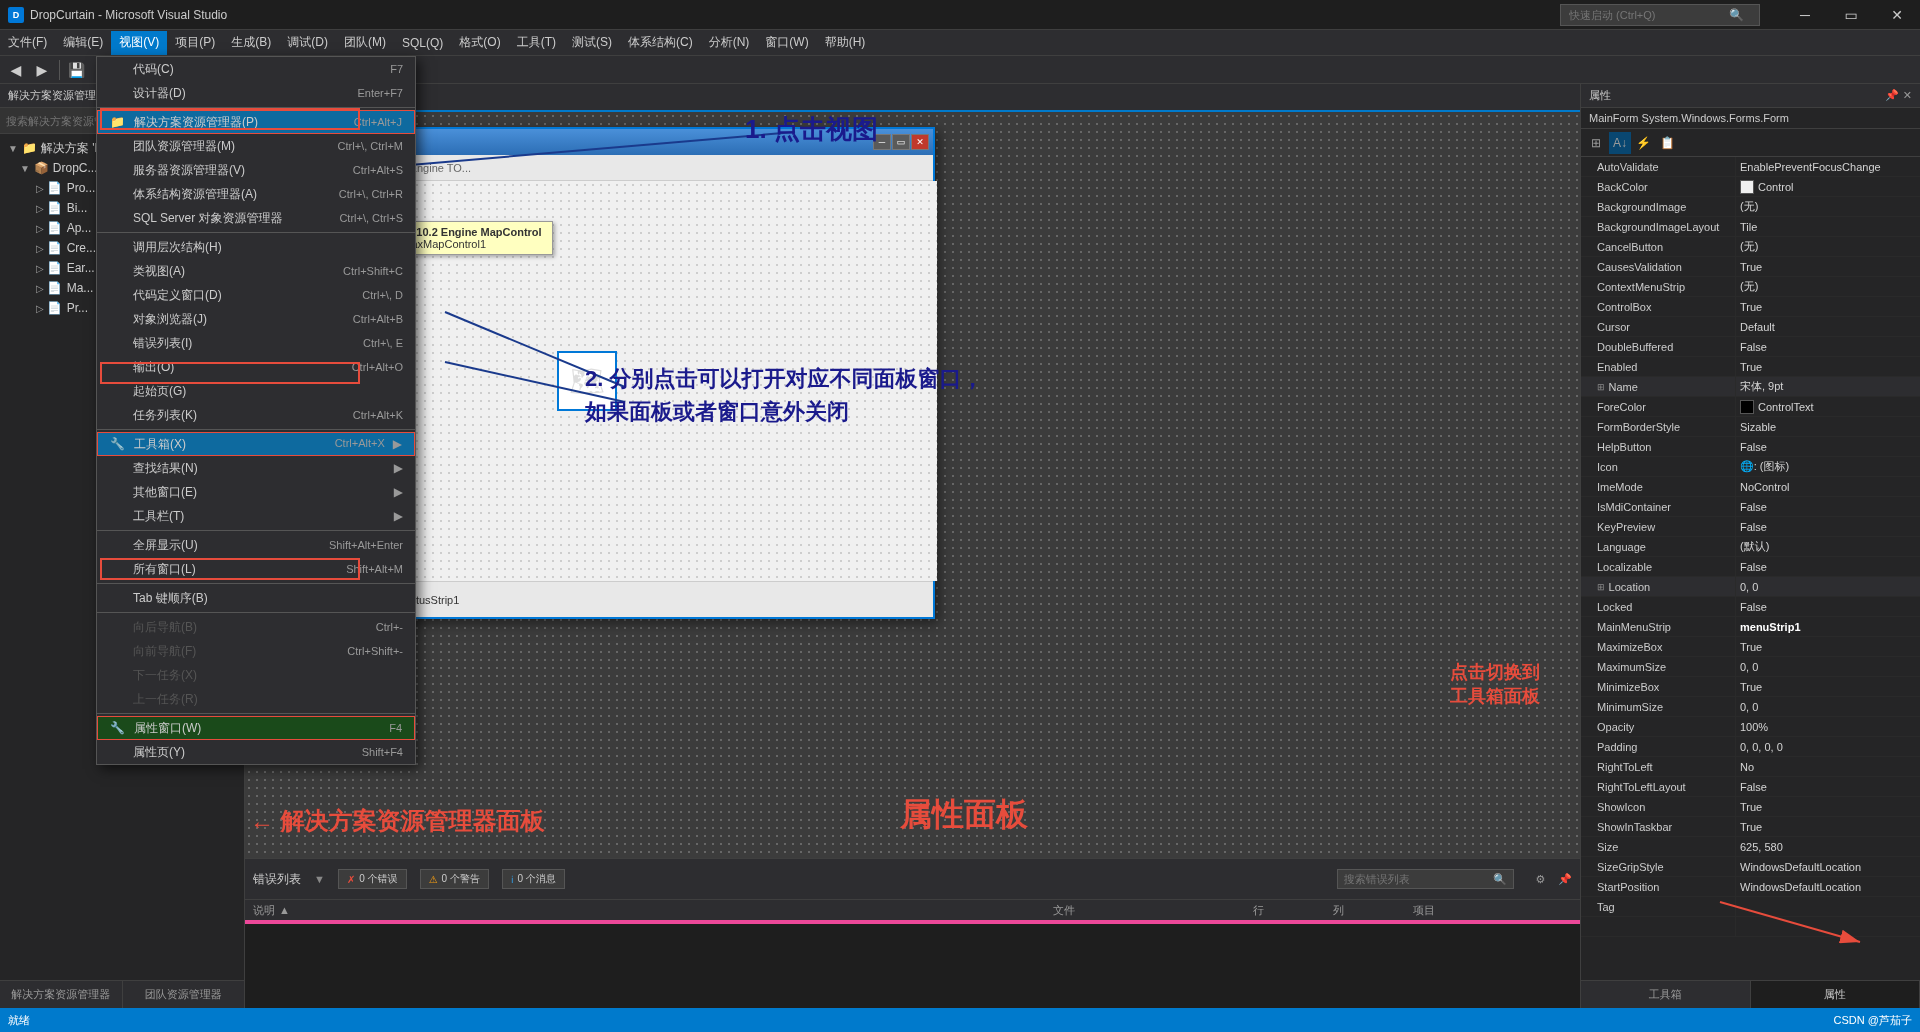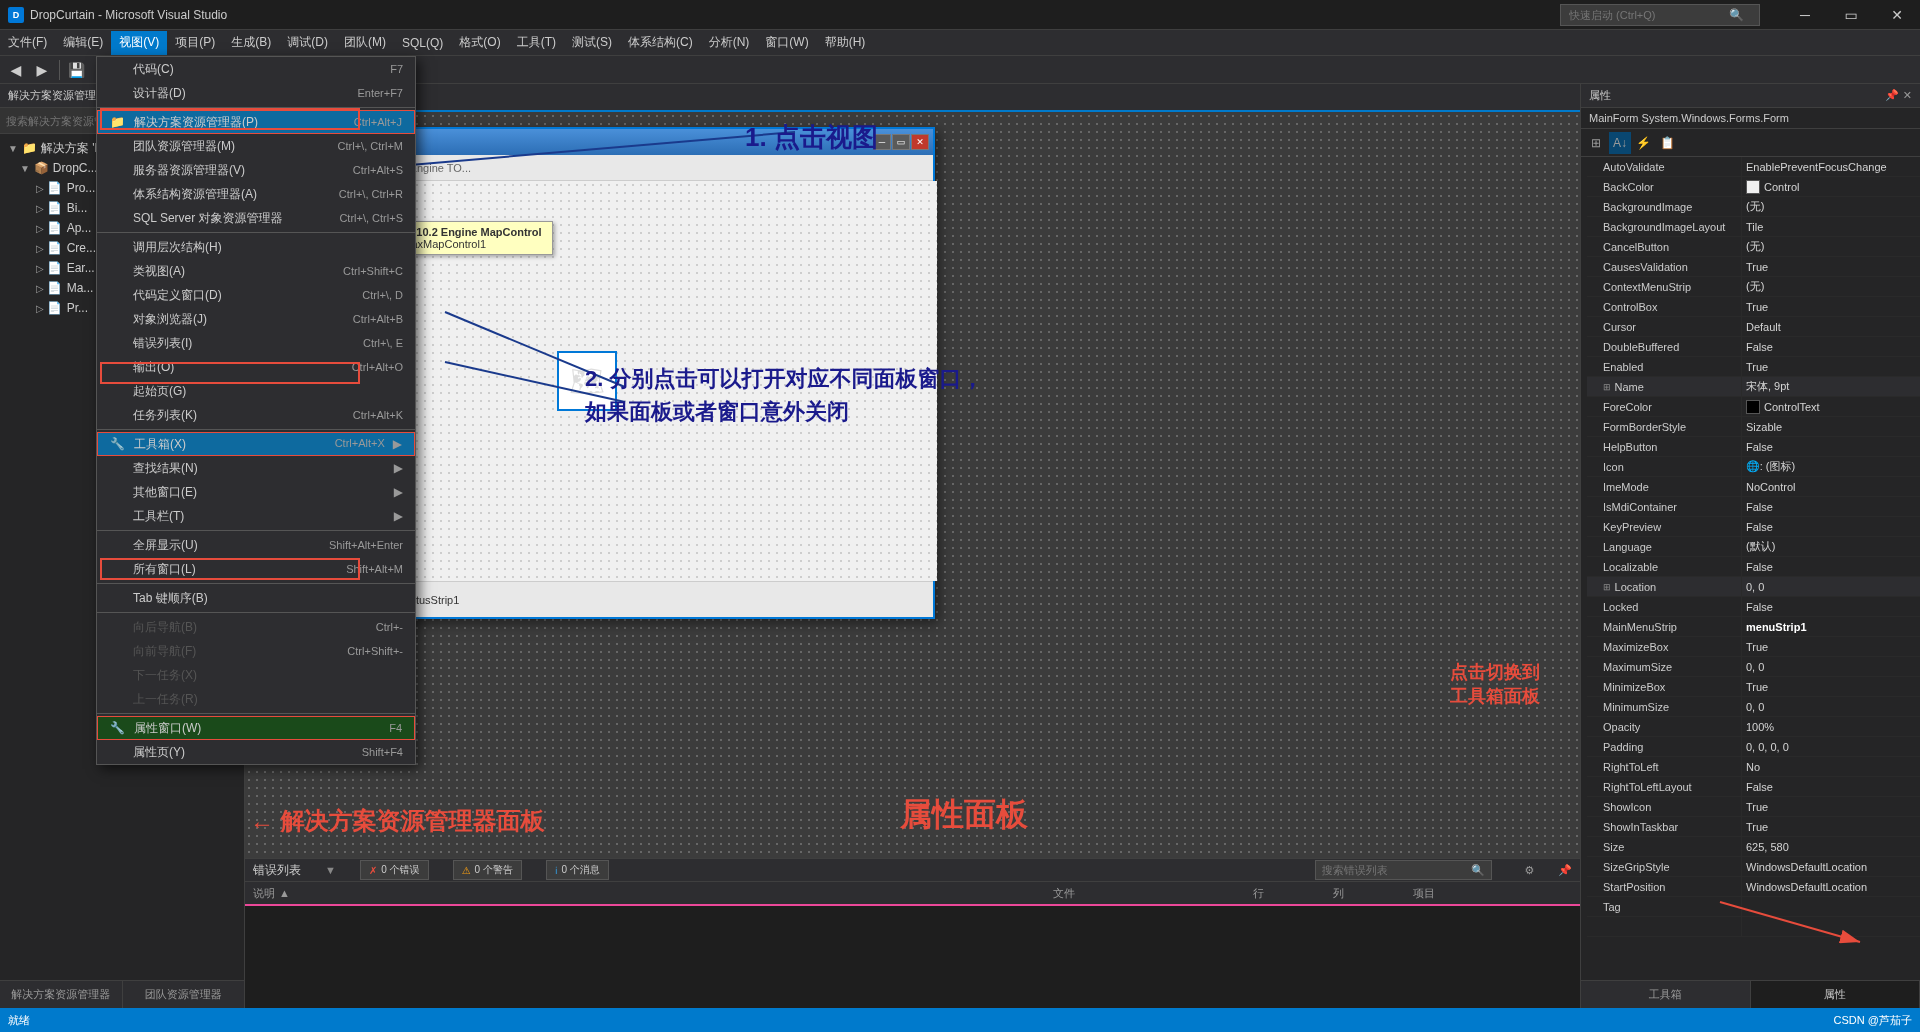--- a/index.html
+++ b/index.html
@@ -248,21 +248,20 @@
       display: flex; align-items: center; justify-content: center;
       color: #999; cursor: pointer; font-size: 12px;
       border: 1px solid transparent;
     }
     .props-tb-btn.active { background: #094771; }
 
     .props-list {
       flex: 1;
       overflow-y: auto;
       font-size: 11px;
-      padding-left: 6px;
     }
     .prop-row {
       height: 20px;
       display: flex;
       border-bottom: 1px solid #2a2a2a;
     }
     .prop-name {
       width: 155px;
       padding: 0 4px 0 16px;
       display: flex; align-items: center;
@@ -314,43 +313,43 @@
 
     
     #error-panel {
       height: 150px;
       background: #252526;
       border-top: 1px solid #3f3f3f;
       display: flex;
       flex-direction: column;
     }
     .error-panel-header {
-      height: 23px;
+      height: 41px;
       background: #2d2d30;
       display: flex; align-items: center;
       padding: 0 8px;
-      gap: 24px;
+      gap: 13px;
       border-bottom: 1px solid #3f3f3f;
       font-size: 11px;
       color: #ccc;
     }
     .error-filter-btn {
       padding: 2px 8px;
       border: 1px solid #555;
       background: #3c3c3c;
       color: #ccc;
       font-size: 10px;
       cursor: pointer;
       display: flex; align-items: center; gap: 4px;
     }
     .error-columns {
       height: 24px;
       background: #2d2d30;
       display: flex; align-items: center;
-      border-bottom: 2px solid #ec4899;
+      border-bottom: 4px solid #ec4899;
       font-size: 11px;
       color: #999;
     }
     .error-col {
       padding: 0 8px;
       display: flex; align-items: center; gap: 4px;
     }
     .error-col.desc { width: 800px; }
     .error-col.file { width: 200px; text-align: right; }
     .error-col.line { width: 80px; }
@@ -589,21 +588,21 @@
               <span style="width:16px; height:16px; background:#ddd; border:1px solid #bbb; display:flex; align-items:center; justify-content:center; font-size:9px;">☰</span>
               <span>menuStrip1</span>
             </div>
             <div style="display:flex; align-items:center; gap:4px; font-size:11px; color:#333; cursor:pointer;">
               <span style="width:16px; height:16px; background:#ddd; border:1px solid #bbb; display:flex; align-items:center; justify-content:center; font-size:9px;">▬</span>
               <span>statusStrip1</span>
             </div>
           </div>
         </div>
 
-        <div style="position:absolute; top:8px; left:500px; font-size:26px; font-weight:bold; color:#1a1a8c; pointer-events:none; z-index:50;">
+        <div style="position:absolute; top:0px; left:500px; font-size:26px; font-weight:bold; color:#1a1a8c; pointer-events:none; z-index:50;">
           <span>1. 点击视图</span>
         </div>
 
         <div style="position:absolute; top:250px; left:340px; font-size:22px; font-weight:bold; color:#1a1a8c; pointer-events:none; z-index:50; line-height:1.5;">
           2. 分别点击可以打开对应不同面板窗口，<br>如果面板或者窗口意外关闭
         </div>
 
         <svg class="connector-svg" style="position:absolute; top:0; left:0; width:100%; height:100%; pointer-events:none; z-index:40;">
 
           <line x1="550" y1="20" x2="130" y2="56" stroke="#1a3a8c" stroke-width="2" marker-end="url(#arrow)"></line>

